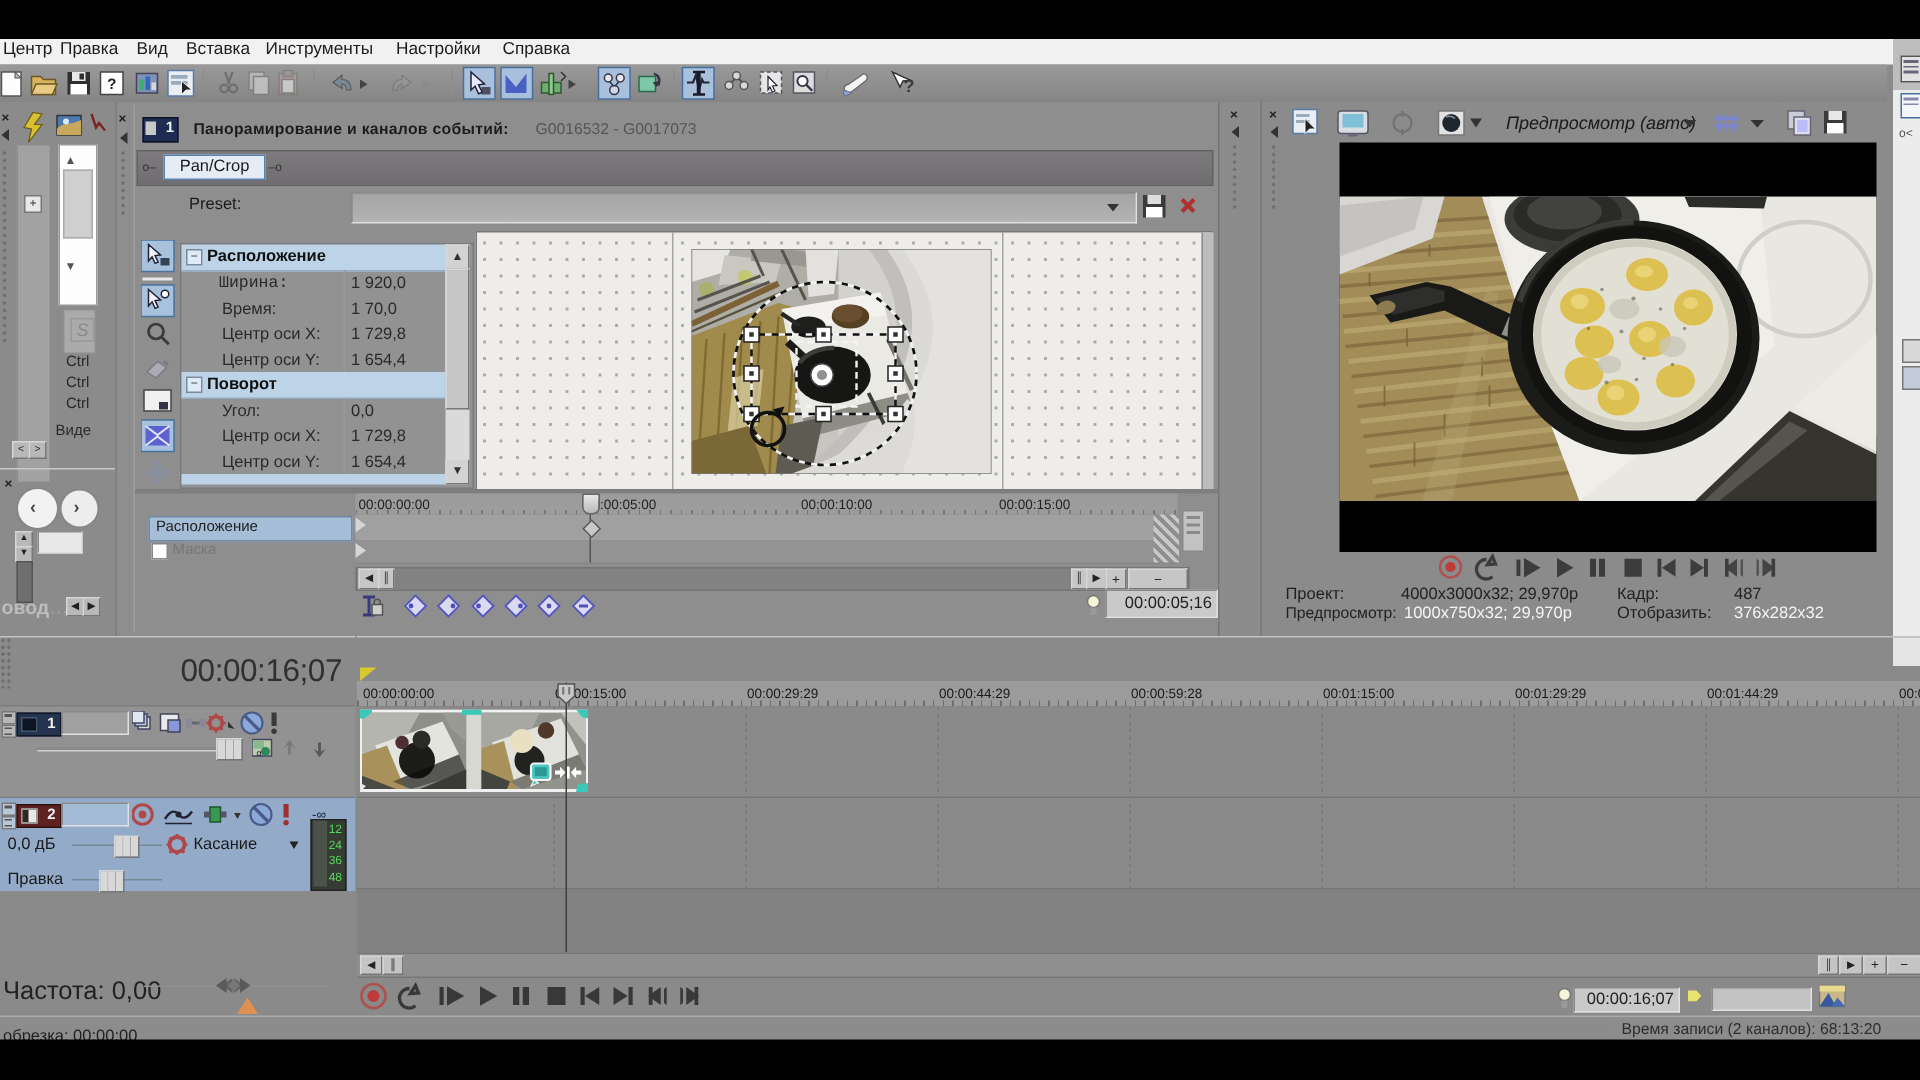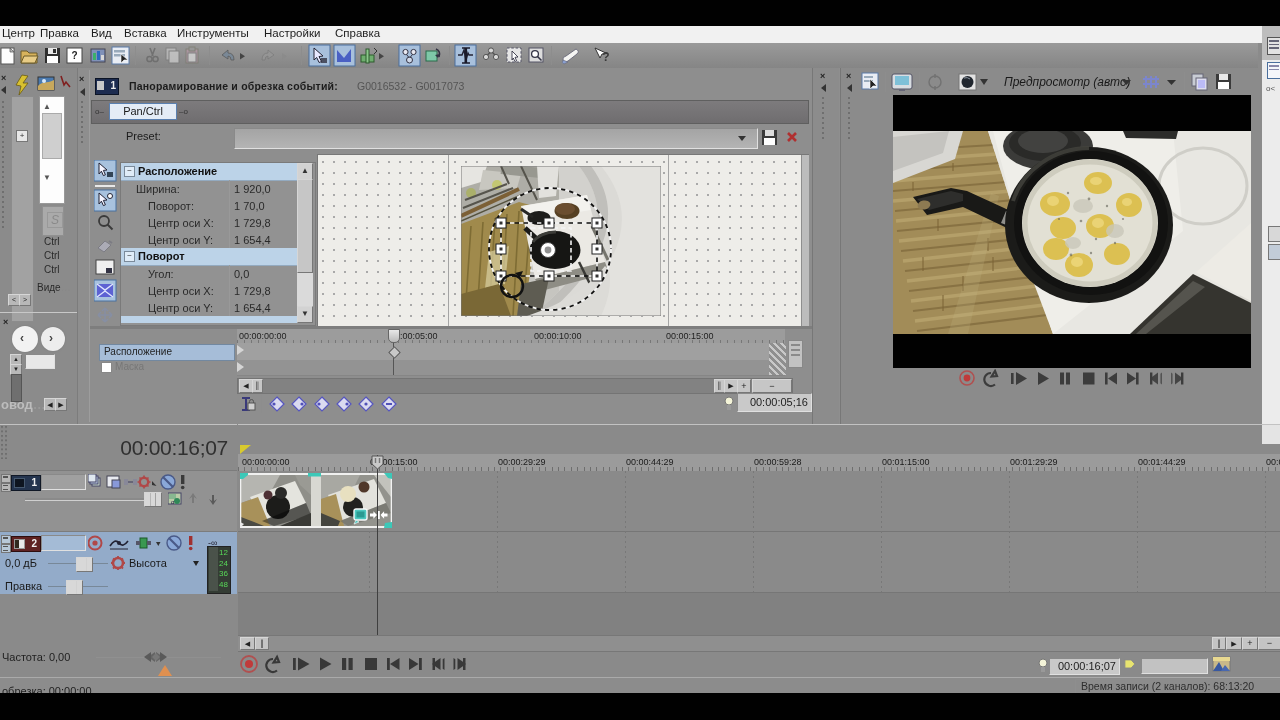--- a/index.html
+++ b/index.html
@@ -214,26 +214,26 @@
 
     <div class="abs" style="left:1px;top:8px;width:8px;height:7px;color:#222;font-size:9px;line-height:7px;font-weight:bold;">×</div>
     <div class="abs" style="left:2px;top:20px;width:0;height:0;border-top:4px solid transparent;border-bottom:4px solid transparent;border-right:5px solid #333;"></div>
     <div class="abs grip" style="left:2px;top:32px;width:5px;height:44px;"></div>
     <div class="abs vline" style="left:11px;top:2px;height:352px;background:#9d9d9d;"></div>
 
     <div class="abs" style="left:17px;top:10px;width:22px;height:15px;background:#1d2c50;border:1px solid #0c1425;">
         <span style="position:absolute;right:2px;top:1px;color:#eee;font-size:10px;font-weight:bold;">1</span>
         <span style="position:absolute;left:1px;top:2px;width:7px;height:9px;background:#c8c8c8;"></span>
       </div>
-    <div class="abs txt" style="left:51px;top:12px;font-size:10.5px;font-weight:bold;letter-spacing:.2px;">Панорамирование и обрезка событий:</div>
+    <div class="abs txt" style="left:51px;top:12px;font-size:10.5px;font-weight:bold;letter-spacing:.2px;">Панорамирование и каналов событий:</div>
     <div class="abs" style="left:279px;top:12px;font-size:10.5px;color:#555;">G0016532 - G0017073</div>
 
     <div class="abs" style="left:13px;top:32px;width:716px;height:22px;background:linear-gradient(#7d7b7d,#6f6d6f);border:1px solid #5f5f5f;"></div>
     <div class="abs" style="left:17px;top:39px;width:9px;height:8px;color:#333;font-size:8px;">o–</div>
-    <div class="abs" style="left:31px;top:35px;width:66px;height:15px;background:#e4ecf6;border:1px solid #5a80b0;font-size:11px;color:#1a1a1a;text-align:center;line-height:15px;">Pan/Ctrl</div>
+    <div class="abs" style="left:31px;top:35px;width:66px;height:15px;background:#e4ecf6;border:1px solid #5a80b0;font-size:11px;color:#1a1a1a;text-align:center;line-height:15px;">Pan/Crop</div>
     <div class="abs" style="left:101px;top:39px;width:12px;height:8px;color:#333;font-size:8px;">–o</div>
 
     <div class="abs txt" style="left:48px;top:62px;font-size:11px;">Preset:</div>
     <div class="abs sunken" style="left:156px;top:60px;width:522px;height:19px;background:linear-gradient(#a4a4a4,#b4b4b4);"></div>
     <div class="abs" style="left:660px;top:68px;width:0;height:0;border-left:4px solid transparent;border-right:4px solid transparent;border-top:5px solid #333;"></div>
     <svg class="abs" style="left:683px;top:61px;" width="46" height="18" viewBox="0 0 46 18">
       <g>
           <rect x="1" y="1" width="15" height="15" fill="#3a3a3a"></rect>
           <rect x="4" y="1" width="9" height="6" fill="#ddd"></rect>
           <rect x="3" y="9" width="11" height="7" fill="#fff"></rect>
@@ -266,23 +266,23 @@
           </g>
       </svg>
     </div>
 
     <div id="pcgrid" class="abs" style="left:42px;top:94px;width:194px;height:162px;background:#929292;border:1px solid #7a7a7a;">
       <div class="abs" style="left:0;top:0;width:176px;height:17px;background:#bcd3e8;border-bottom:1px solid #93aac0;">
           <span style="position:absolute;left:3px;top:3px;width:9px;height:9px;background:#dfecf8;border:1px solid #7a8a9a;font-size:8px;line-height:8px;text-align:center;color:#333;">−</span>
           <span style="position:absolute;left:17px;top:2px;font-size:11px;font-weight:bold;color:#111;">Расположение</span>
         </div>
       <div class="abs" style="left:0;top:17px;width:176px;height:68px;font-size:11px;color:#2a2a2a;">
-        <div class="abs" style="left:15px;top:3px;">Ширина:</div>
+        <div class="abs" style="left:25px;top:3px;font-family:Liberation Mono, monospace;">Ширина:</div>
           <div class="abs" style="left:113px;top:3px;">1 920,0</div>
-        <div class="abs" style="left:27px;top:20px;">Поворот:</div>
+        <div class="abs" style="left:27px;top:20px;">Время:</div>
           <div class="abs" style="left:113px;top:20px;">1 70,0</div>
         <div class="abs" style="left:27px;top:37px;">Центр оси X:</div>
           <div class="abs" style="left:113px;top:37px;">1 729,8</div>
         <div class="abs" style="left:27px;top:54px;">Центр оси Y:</div>
           <div class="abs" style="left:113px;top:54px;">1 654,4</div>
         <div class="abs" style="left:108px;top:0;width:1px;height:68px;background:#999;"></div>
       </div>
       <div class="abs" style="left:0;top:85px;width:176px;height:17px;background:#bcd3e8;border-bottom:1px solid #93aac0;">
           <span style="position:absolute;left:3px;top:3px;width:9px;height:9px;background:#dfecf8;border:1px solid #7a8a9a;font-size:8px;line-height:8px;text-align:center;color:#333;">−</span>
           <span style="position:absolute;left:17px;top:2px;font-size:11px;font-weight:bold;color:#111;">Поворот</span>
@@ -624,20 +624,30 @@
           <rect x="191" y="3.5" width="2.4" height="12"></rect>
           <path d="M203 3.5l-1.6 1.2v9.6l1.6 1.2z" opacity=".7"></path>
         </g>
       <g fill="#3c3c3c">
           <path d="M216 3.5l8 6-8 6z" opacity=".9"></path>
           <rect x="222" y="3.5" width="2.4" height="12"></rect>
           <path d="M212 3.5l1.6 1.2v9.6l-1.6 1.2z" opacity=".7"></path>
         </g>
     </svg>
 
+    <div class="abs" style="left:0;top:322px;width:422px;height:26px;font-size:11px;color:#222;">
+      <div class="abs" style="left:16px;top:0;">Проект:</div>
+        <div class="abs" style="left:93px;top:0;">4000x3000x32; 29,970p</div>
+      <div class="abs" style="left:237px;top:0;">Кадр:</div>
+        <div class="abs" style="left:315px;top:0;">487</div>
+      <div class="abs" style="left:16px;top:13px;font-size:10.5px;">Предпросмотр:</div>
+        <div class="abs" style="left:95px;top:13px;color:#f4f4f4;">1000x750x32; 29,970p</div>
+      <div class="abs" style="left:237px;top:13px;">Отобразить:</div>
+        <div class="abs" style="left:315px;top:13px;color:#f4f4f4;">376x282x32</div>
+    </div>
   </div>
   <div class="abs" id="rightstrip" style="left:1262px;top:26px;width:18px;height:419px;background:#ececec;">
     <div class="abs" style="left:0;top:0;width:18px;height:34px;background:#bdbdbd;"></div>
     <div class="abs" style="left:5px;top:11px;width:12px;height:16px;background:#e2e2e2;border:1px solid #555;">
         <div style="margin:2px 1px 0;height:1.5px;background:#667;"></div>
         <div style="margin:2px 1px 0;height:1.5px;background:#667;"></div>
         <div style="margin:2px 1px 0;height:1.5px;background:#667;"></div>
       </div>
     <div class="abs" style="left:5px;top:36px;width:12px;height:15px;background:#f4f6fa;border:1px solid #4a6f9d;">
         <div style="margin:2px 1px 0;height:1.5px;background:#88a;"></div>
@@ -755,32 +765,32 @@
         </svg>
         <div class="abs" style="left:5px;top:25px;font-size:11px;color:#1a1a1a;">0,0 дБ</div>
         <div class="abs" style="left:48px;top:31px;width:60px;height:1px;background:#788898;"></div>
         <div class="abs raised" style="left:76px;top:25px;width:15px;height:13px;background:linear-gradient(90deg,#d8d8d8 30%,#999 33%,#d8d8d8 36%,#d8d8d8 63%,#999 66%,#d8d8d8 69%);"></div>
         <svg class="abs" style="left:110px;top:24px;" width="16" height="15" viewBox="0 0 16 15">
             <circle cx="8" cy="7" r="5" fill="none" stroke="#b04848" stroke-width="2.6"></circle>
             <g stroke="#b04848" stroke-width="1.8">
               <path d="M8 0v3M8 11v3M1 7h3M12 7h3M3 2.5l2 2M11 10.5l2 2M13 2.5l-2 2M5 10.5l-2 2"></path>
             </g>
           </svg>
-        <div class="abs" style="left:129px;top:25px;font-size:11px;color:#1a1a1a;">Высота</div>
+        <div class="abs" style="left:129px;top:25px;font-size:11px;color:#1a1a1a;">Касание</div>
         <div class="abs" style="left:193px;top:29px;width:0;height:0;border-left:3.5px solid transparent;border-right:3.5px solid transparent;border-top:5px solid #222;"></div>
         <div class="abs" style="left:5px;top:48px;font-size:11px;color:#1a1a1a;">Правка</div>
         <div class="abs" style="left:48px;top:54px;width:60px;height:1px;background:#788898;"></div>
         <div class="abs raised" style="left:66px;top:48px;width:15px;height:13px;background:linear-gradient(90deg,#d8d8d8 30%,#999 33%,#d8d8d8 36%,#d8d8d8 63%,#999 66%,#d8d8d8 69%);"></div>
         <div class="abs" style="left:207px;top:14px;width:22px;height:46px;background:#343c34;border:1px solid #222;">
           <div class="abs" style="left:1px;top:0;width:9px;height:44px;background:#4a524a;"></div>
           <div class="abs" style="right:2px;top:1px;font-size:8px;line-height:10.5px;color:#58d858;text-align:right;">12<br>24<br>36<br>48</div>
         </div>
       </div>
 
-      <div class="abs" style="left:2px;top:226px;font-size:11px;color:#222;">Частота: 0,00</div>
+      <div class="abs" style="left:2px;top:226px;font-size:17px;color:#222;">Частота: 0,00</div>
       <div class="abs" style="left:96px;top:232px;width:125px;height:1px;background:#909090;"></div>
       <svg class="abs" style="left:140px;top:225px;" width="32" height="14" viewBox="0 0 32 14">
           <g fill="#5a5a5a">
             <path d="M11 2L4 7l7 5z"></path>
             <path d="M15 2L8 7l7 5z" opacity=".8"></path>
             <path d="M16 2l7 5-7 5z" opacity=".8"></path>
             <path d="M20 2l7 5-7 5z"></path>
             <path d="M12 7l4-4 4 4-4 4z" fill="#777"></path>
           </g>
         </svg>

